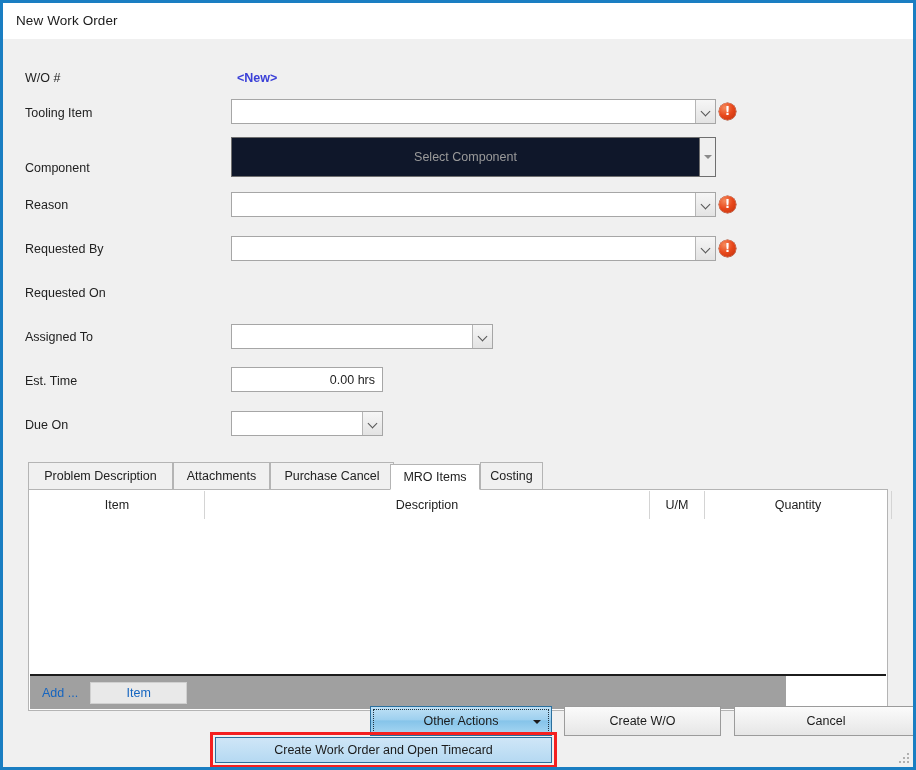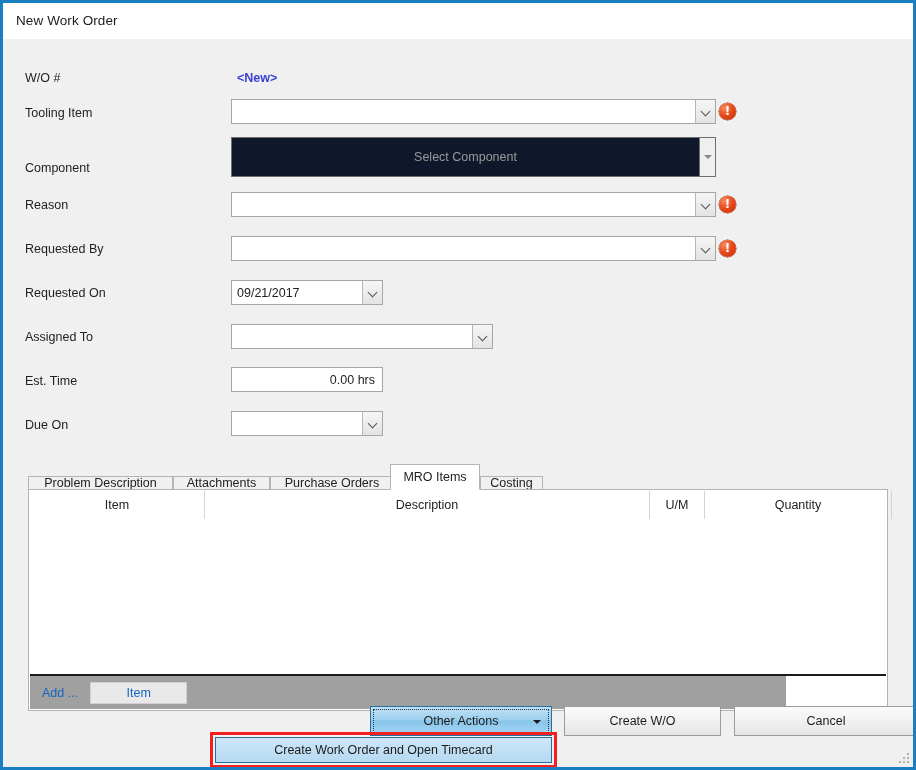--- a/index.html
+++ b/index.html
@@ -188,21 +188,21 @@
     position: absolute;
     left: 25px;
     top: 428px;
     width: 860px;
     height: 23px;
   }
   .tab {
     position: absolute;
     bottom: 0;
     box-sizing: border-box;
-    height: 14px;
+    height: 28px;
     background: #f0f0f0;
     border: 1px solid #b4b4b4;
     border-bottom: 1px solid #b4b4b4;
     display: flex;
     align-items: center;
     justify-content: center;
     font-size: 12.5px;
     color: #222;
     white-space: nowrap;
   }
@@ -422,26 +422,20 @@
       <div class="field"></div>
       <div class="combo-btn">
           <div class="chev"></div>
         </div>
     </div>
     <div class="err-icon" style="left:716px; top:201px;">
       <span>!</span>
     </div>
 
     <div class="lbl" style="left:22px; top:247px;">Requested On</div>
-    <div class="combo" style="left:228px; top:241px; width:152px; height:25px;">
-      <div class="field">09/21/2017</div>
-      <div class="combo-btn">
-          <div class="chev"></div>
-        </div>
-    </div>
 
     <div class="lbl" style="left:22px; top:291px;">Assigned To</div>
     <div class="combo" style="left:228px; top:285px; width:262px; height:25px;">
       <div class="field"></div>
       <div class="combo-btn">
           <div class="chev"></div>
         </div>
     </div>
 
     <div class="lbl" style="left:22px; top:335px;">Est. Time</div>
@@ -458,21 +452,21 @@
     </div>
 
     <div class="tabstrip">
       <div class="tab" style="left:0px;   width:145px;">
           <span>Problem Description</span>
         </div>
       <div class="tab" style="left:145px; width:97px;">
           <span>Attachments</span>
         </div>
       <div class="tab" style="left:242px; width:124px;">
-          <span>Purchase Orders</span>
+          <span>Purchase Cancel</span>
         </div>
       <div class="tab active" style="left:362px; width:90px;">
           <span>MRO Items</span>
         </div>
       <div class="tab" style="left:452px; width:63px;">
           <span>Costing</span>
         </div>
     </div>
 
     <div class="tabpage">

